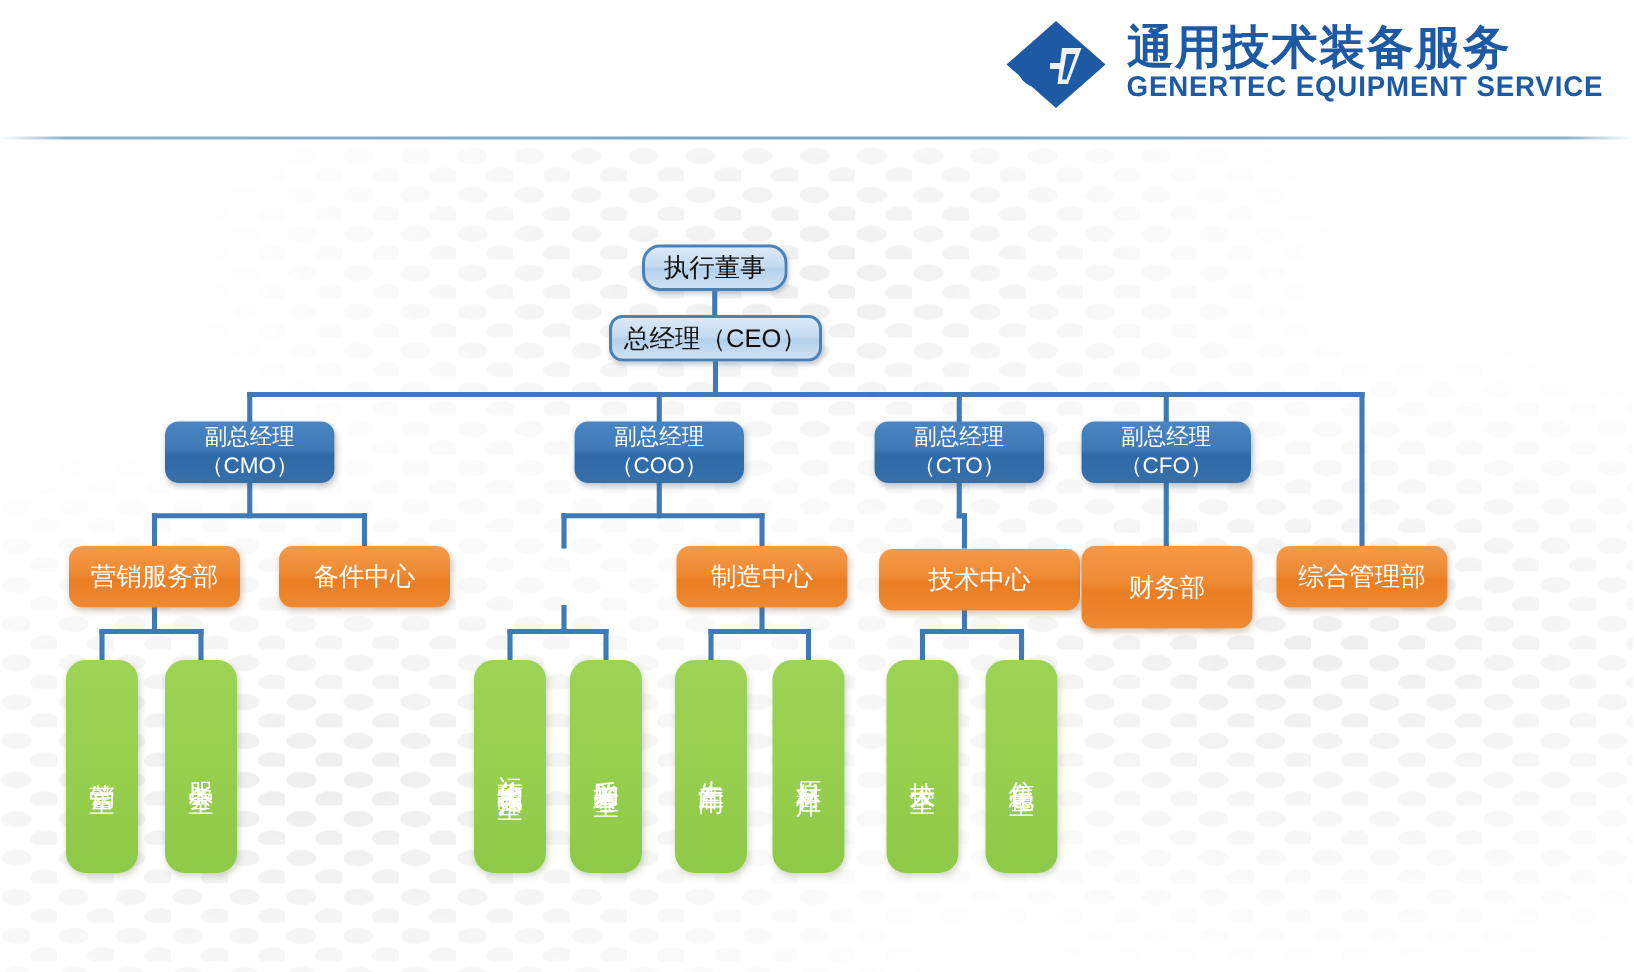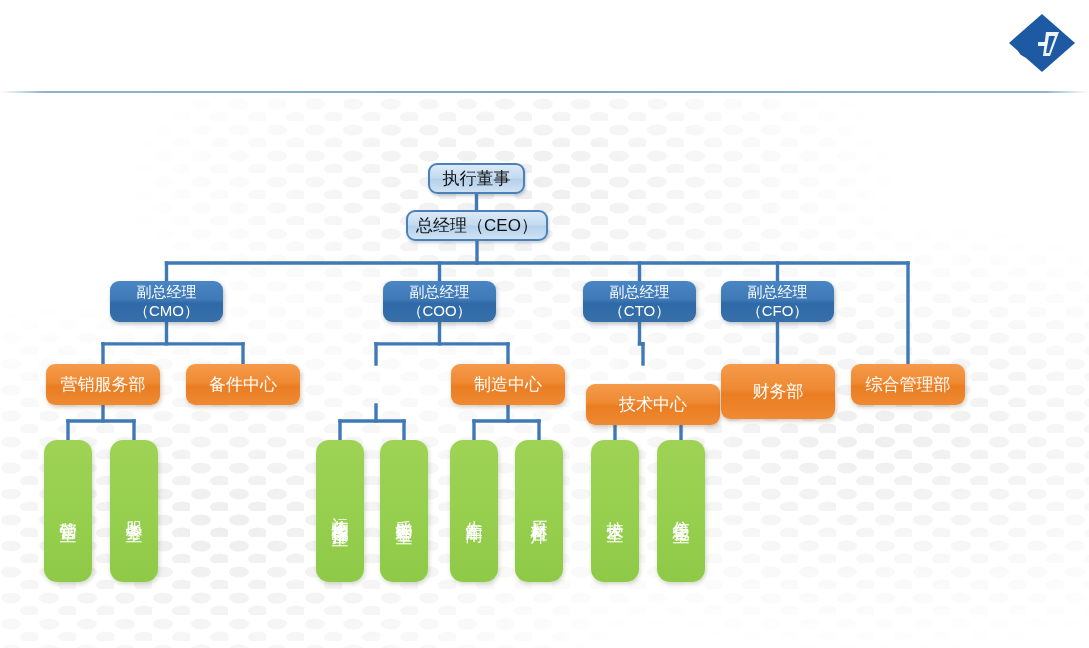--- a/index.html
+++ b/index.html
@@ -165,20 +165,24 @@
 <div id="header">
   <div id="logo-block">
     <svg id="logo-mark" viewBox="0 0 74 62" xmlns="http://www.w3.org/2000/svg">
       <path d="M37 2 L70 31 L37 60 L4 31 Z" fill="#1d5aa3"></path>
       <path d="M30 16 a15 15 0 1 0 0 30 a15 15 0 0 1 0 -30 Z" fill="#ffffff" opacity="0.92"></path>
       <path d="M24 22 a12 12 0 1 0 9 20 l0 -6 a7 7 0 1 1 -4 -13 Z" fill="#1d5aa3"></path>
       <path d="M33 30 h12 v4 h-12 Z" fill="#ffffff" opacity="0.92"></path>
       <path d="M41 20 l13 0 l-9 24 l-7 0 Z" fill="#ffffff" opacity="0.92"></path>
       <path d="M44 24 l6 0 l-6 17 l-3 0 Z" fill="#1d5aa3"></path>
     </svg>
+    <div id="logo-text">
+      <div id="logo-cn">通用技术装备服务</div>
+      <div id="logo-en">GENERTEC EQUIPMENT SERVICE</div>
+    </div>
   </div>
 </div>
 <div id="header-divider"></div>
 
 <div id="chart">
   <svg id="connectors" viewBox="0 0 1089 648" xmlns="http://www.w3.org/2000/svg">
       <line x1="476.5" y1="194" x2="476.5" y2="210" stroke="#3f79b6" stroke-width="3.4" stroke-linecap="square"></line>
       <line x1="477" y1="241" x2="477" y2="263" stroke="#3f79b6" stroke-width="3.4" stroke-linecap="square"></line>
       <line x1="166.5" y1="263" x2="908" y2="263" stroke="#3f79b6" stroke-width="3.4" stroke-linecap="square"></line>
       <line x1="166.5" y1="263" x2="166.5" y2="281" stroke="#3f79b6" stroke-width="3.4" stroke-linecap="square"></line>
@@ -208,21 +212,21 @@
       <line x1="404" y1="421" x2="404" y2="440" stroke="#3f79b6" stroke-width="3.4" stroke-linecap="square"></line>
       <line x1="508" y1="405" x2="508" y2="421" stroke="#3f79b6" stroke-width="3.4" stroke-linecap="square"></line>
       <line x1="474" y1="421" x2="539" y2="421" stroke="#3f79b6" stroke-width="3.4" stroke-linecap="square"></line>
       <line x1="474" y1="421" x2="474" y2="440" stroke="#3f79b6" stroke-width="3.4" stroke-linecap="square"></line>
       <line x1="539" y1="421" x2="539" y2="440" stroke="#3f79b6" stroke-width="3.4" stroke-linecap="square"></line>
       <line x1="643" y1="405" x2="643" y2="421" stroke="#3f79b6" stroke-width="3.4" stroke-linecap="square"></line>
       <line x1="615" y1="421" x2="681" y2="421" stroke="#3f79b6" stroke-width="3.4" stroke-linecap="square"></line>
       <line x1="615" y1="421" x2="615" y2="440" stroke="#3f79b6" stroke-width="3.4" stroke-linecap="square"></line>
       <line x1="681" y1="421" x2="681" y2="440" stroke="#3f79b6" stroke-width="3.4" stroke-linecap="square"></line>
     </svg>
-<div class="node exec" style="left: 428px; top: 163px; width: 97px; height: 31px;">
+<div class="node exec" style="left: 428px; top: 163px; width: 97px; height: 31px; border-radius: 12px;">
       <span class="node-label">执行董事</span>
     </div>
     <div class="node exec" style="left: 406px; top: 210px; width: 142px; height: 31px;">
       <span class="node-label">总经理（CEO）</span>
     </div>
     <div class="node vp" style="left: 110px; top: 281px; width: 113px; height: 41px;">
       <span class="node-label">副总经理
 （CMO）</span>
     </div>
     <div class="node vp" style="left: 383px; top: 281px; width: 113px; height: 41px;">
@@ -239,21 +243,21 @@
     </div>
     <div class="node dept" style="left: 46px; top: 364px; width: 114px; height: 41px; font-family: Liberation Mono, monospace;">
       <span class="node-label">营销服务部</span>
     </div>
     <div class="node dept" style="left: 186px; top: 364px; width: 114px; height: 41px;">
       <span class="node-label">备件中心</span>
     </div>
     <div class="node dept" style="left: 451px; top: 364px; width: 114px; height: 41px;">
       <span class="node-label">制造中心</span>
     </div>
-    <div class="node dept" style="left: 586px; top: 384px; width: 134px; height: 41px;">
+    <div class="node dept" style="left: 586px; top: 366px; width: 134px; height: 41px;">
       <span class="node-label">技术中心</span>
     </div>
     <div class="node dept" style="left: 721px; top: 364px; width: 114px; height: 55px;">
       <span class="node-label">财务部</span>
     </div>
     <div class="node dept" style="left: 851px; top: 364px; width: 114px; height: 41px;">
       <span class="node-label">综合管理部</span>
     </div>
     <div class="node team" style="left: 44px; top: 440px; width: 48px; height: 142px;">
       <span class="node-label">营销室</span>

